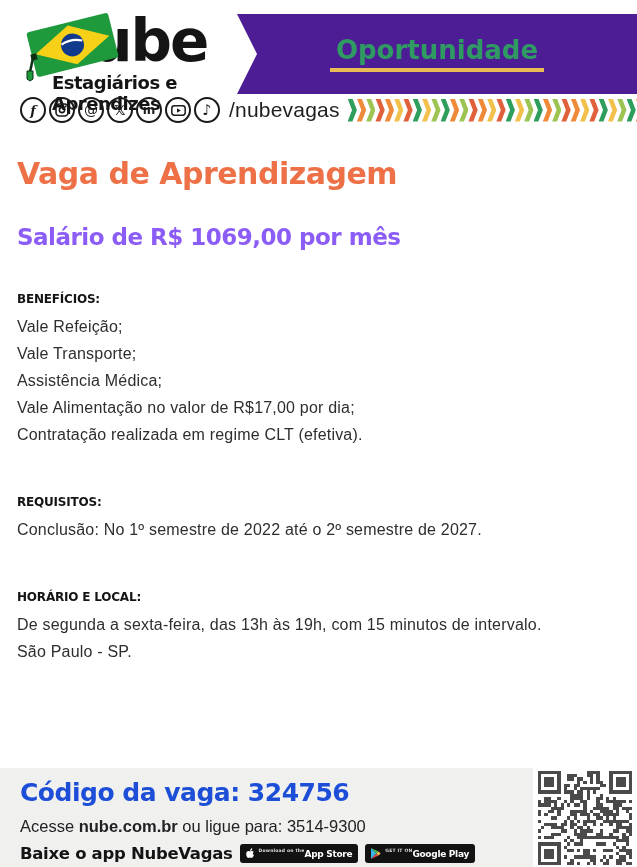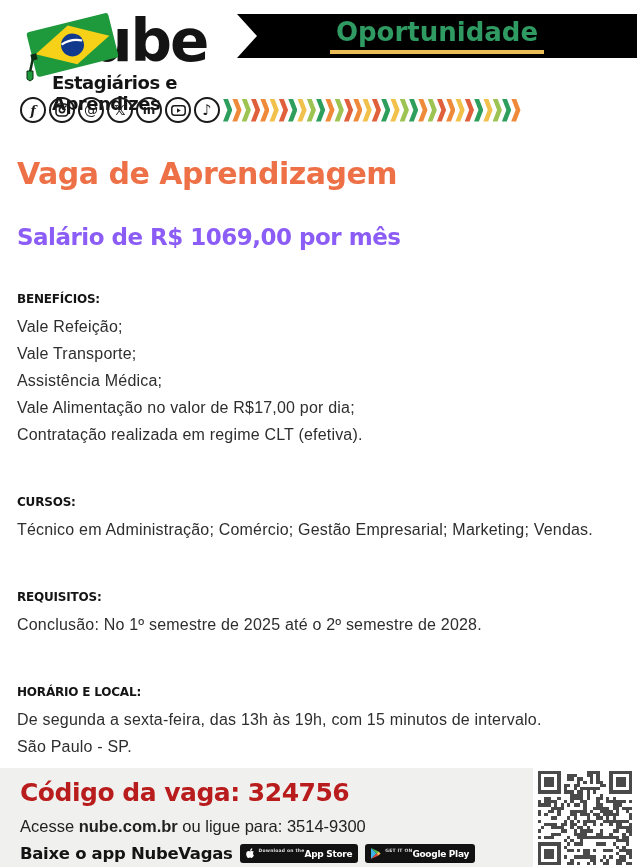--- a/index.html
+++ b/index.html
@@ -19,22 +19,22 @@
     font-family:"DejaVu Sans", sans-serif;
     font-weight:bold; font-size:58px; letter-spacing:-2px; color:#141414; line-height:1;
   }
   .flag-cap { position:absolute; left:0px; top:2px; width:100px; height:74px; z-index:2; }
   .tagline {
     position:absolute; left:30px; top:66px; width:210px;
     font-family:"DejaVu Sans", sans-serif;
     font-weight:bold; font-size:18px; color:#141414; letter-spacing:-0.5px;
   }
   .banner {
-    position:absolute; left:237px; top:14px; right:0; height:44px;
-    background:#000000;
+    position:absolute; left:237px; top:14px; right:0; height:80px;
+    background:#4c1d95;
     clip-path:polygon(0 0, 100% 0, 100% 100%, 0 100%, 5% 50%);
     display:flex; align-items:center; justify-content:center;
   }
   .banner-label {
     font-family:"DejaVu Sans", sans-serif;
     font-weight:bold; font-size:26px; color:#2F9B62;
     border-bottom:4px solid #E9BC55; padding:0 6px 3px 6px; line-height:1.1;
   }
 
   
@@ -68,21 +68,21 @@
   }
   .section p { font-size:16px; color:#2e2e2e; line-height:27px; letter-spacing:0.2px; }
 
   
   .footer {
     position:absolute; left:0; right:0; bottom:0; height:99px;
     background:#F0F0EF; padding:10px 0 0 20px;
   }
   .job-code {
     font-family:"DejaVu Sans", sans-serif;
-    font-weight:bold; font-size:25px; color:#b91c1c; letter-spacing:-0.5px;
+    font-weight:bold; font-size:25px; color:#1d4ed8; letter-spacing:-0.5px;
   }
   .access-line { margin-top:10px; font-size:16.5px; color:#222; }
   .access-line b { font-weight:bold; }
   .app-line { margin-top:8px; font-size:16.5px; color:#141414; font-weight:bold;
     display:flex; align-items:center; font-family:"DejaVu Sans", sans-serif; letter-spacing:-0.3px;}
   .badge {
     display:inline-flex; align-items:center; background:#121212; color:#fff;
     border-radius:3px; height:19px; padding:2px 6px; margin-left:7px;
   }
   .badge .btxt { display:flex; line-height:1; margin-left:4px; }
@@ -131,20 +131,21 @@
     <span class="sicon" style="font-size:14px;font-weight:normal;">@</span>
     <span class="sicon" style="font-size:14px;">𝕏</span>
     <span class="sicon" style="font-size:12px;text-align:center;">in</span>
     <span class="sicon">
       <svg width="15" height="11" viewBox="0 0 15 11">
           <rect x="0.8" y="0.8" width="13.4" height="9.4" rx="2.6" fill="none" stroke="#1a1a1a" stroke-width="1.5"></rect>
           <polygon points="6,3.3 9.8,5.5 6,7.7" fill="#1a1a1a"></polygon>
         </svg>
     </span>
     <span class="sicon" style="font-size:15px;">♪</span>
+    <span class="handle">/nubevagas</span>
     <div class="chevrons" id="chevrons">
         <div class="chev" style="background: rgb(46, 158, 92);"></div>
         <div class="chev" style="background: rgb(239, 138, 58);"></div>
         <div class="chev" style="background: rgb(157, 195, 82);"></div>
         <div class="chev" style="background: rgb(224, 96, 60);"></div>
         <div class="chev" style="background: rgb(239, 138, 58);"></div>
         <div class="chev" style="background: rgb(242, 193, 75);"></div>
         <div class="chev" style="background: rgb(224, 96, 60);"></div>
         <div class="chev" style="background: rgb(46, 158, 92);"></div>
         <div class="chev" style="background: rgb(242, 193, 75);"></div>
@@ -181,26 +182,22 @@
     <div class="sections">
       <div class="section">
         <h3>BENEFÍCIOS:</h3>
         <p>Vale Refeição;</p>
         <p>Vale Transporte;</p>
         <p>Assistência Médica;</p>
         <p>Vale Alimentação no valor de R$17,00 por dia;</p>
         <p>Contratação realizada em regime CLT (efetiva).</p>
       </div>
       <div class="section">
-        <h3>CURSOS:</h3>
-        <p>Técnico em Administração; Comércio; Gestão Empresarial; Marketing; Vendas.</p>
-      </div>
-      <div class="section">
         <h3>REQUISITOS:</h3>
-        <p>Conclusão: No 1º semestre de 2025 até o 2º semestre de 2028.</p>
+        <p>Conclusão: No 1º semestre de 2022 até o 2º semestre de 2027.</p>
       </div>
       <div class="section">
         <h3>HORÁRIO E LOCAL:</h3>
         <p>De segunda a sexta-feira, das 13h às 19h, com 15 minutos de intervalo.</p>
         <p>São Paulo - SP.</p>
       </div>
     </div>
   </div>
 
   <div class="footer">

